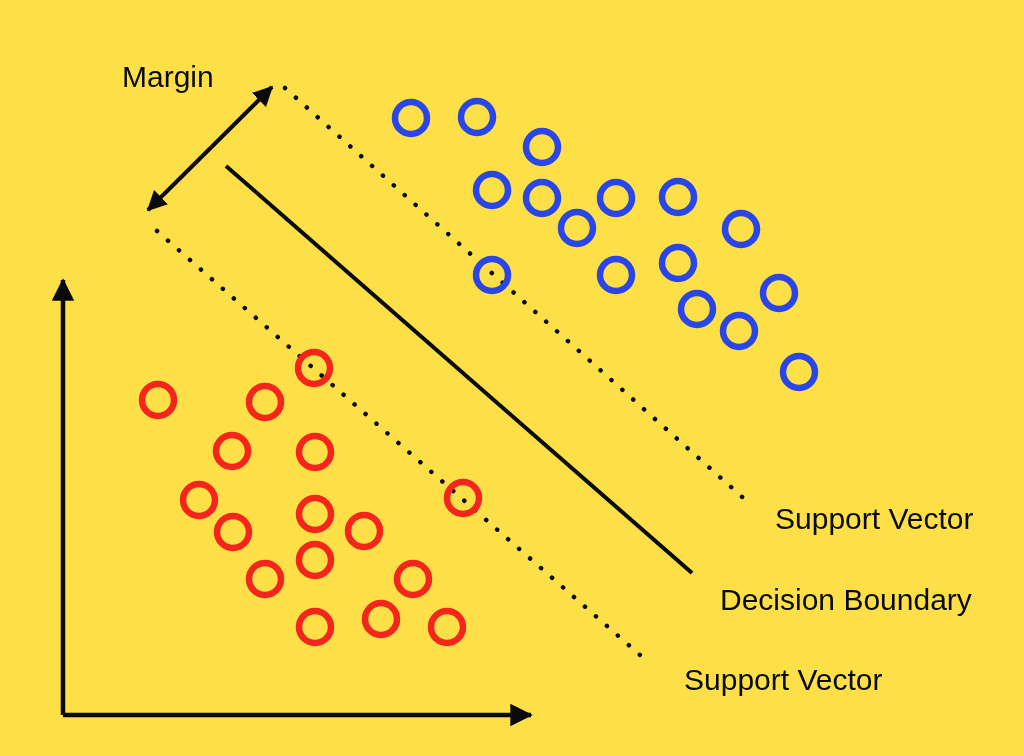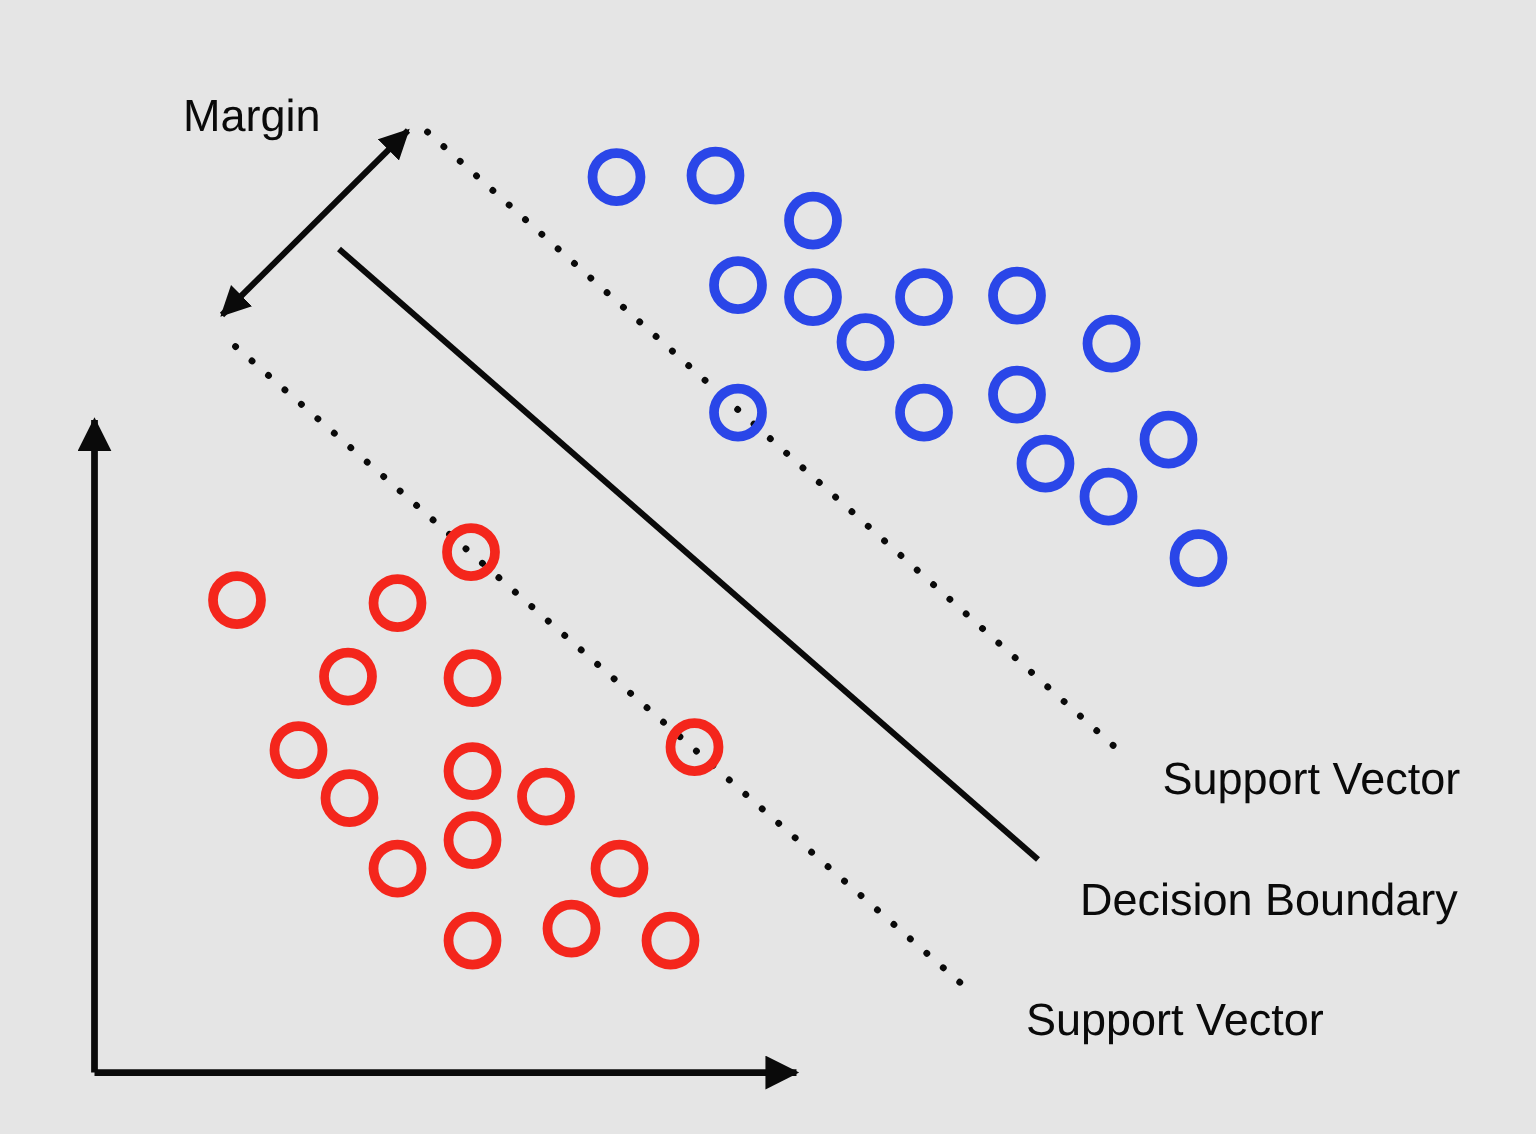--- a/index.html
+++ b/index.html
@@ -5,21 +5,21 @@
 <style>
   html, body {
     margin: 0;
     padding: 0;
     background: #ffffff;
   }
   .stage {
     position: relative;
     width: 1024px;
     height: 756px;
-    background: #e5e5e5;
+    background: #fde047;
     overflow: hidden;
     font-family: "Liberation Sans", sans-serif;
   }
   svg text {
     font-family: "Liberation Sans", sans-serif;
     font-size: 30px;
     fill: #0a0a0a;
   }
 </style>
 </head>

